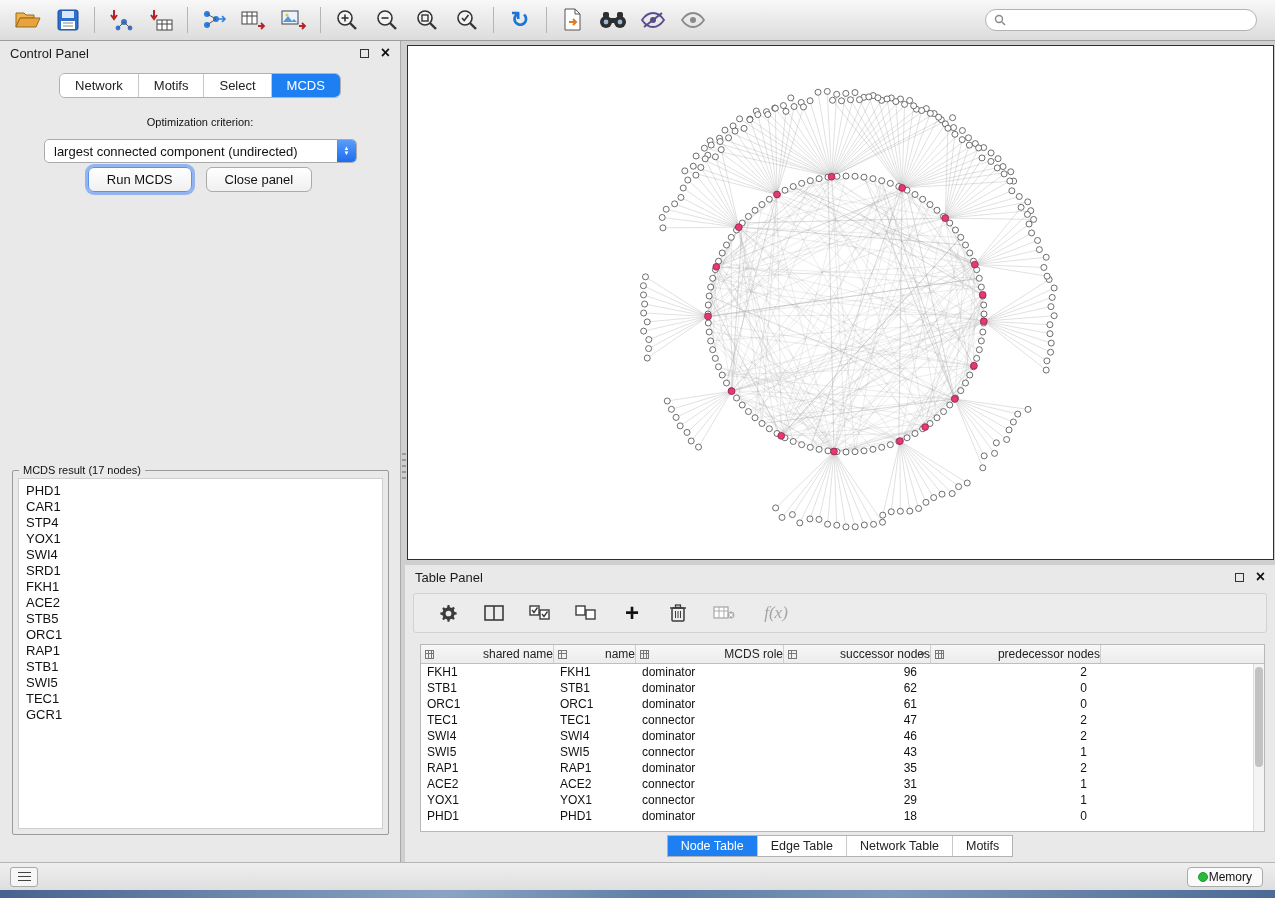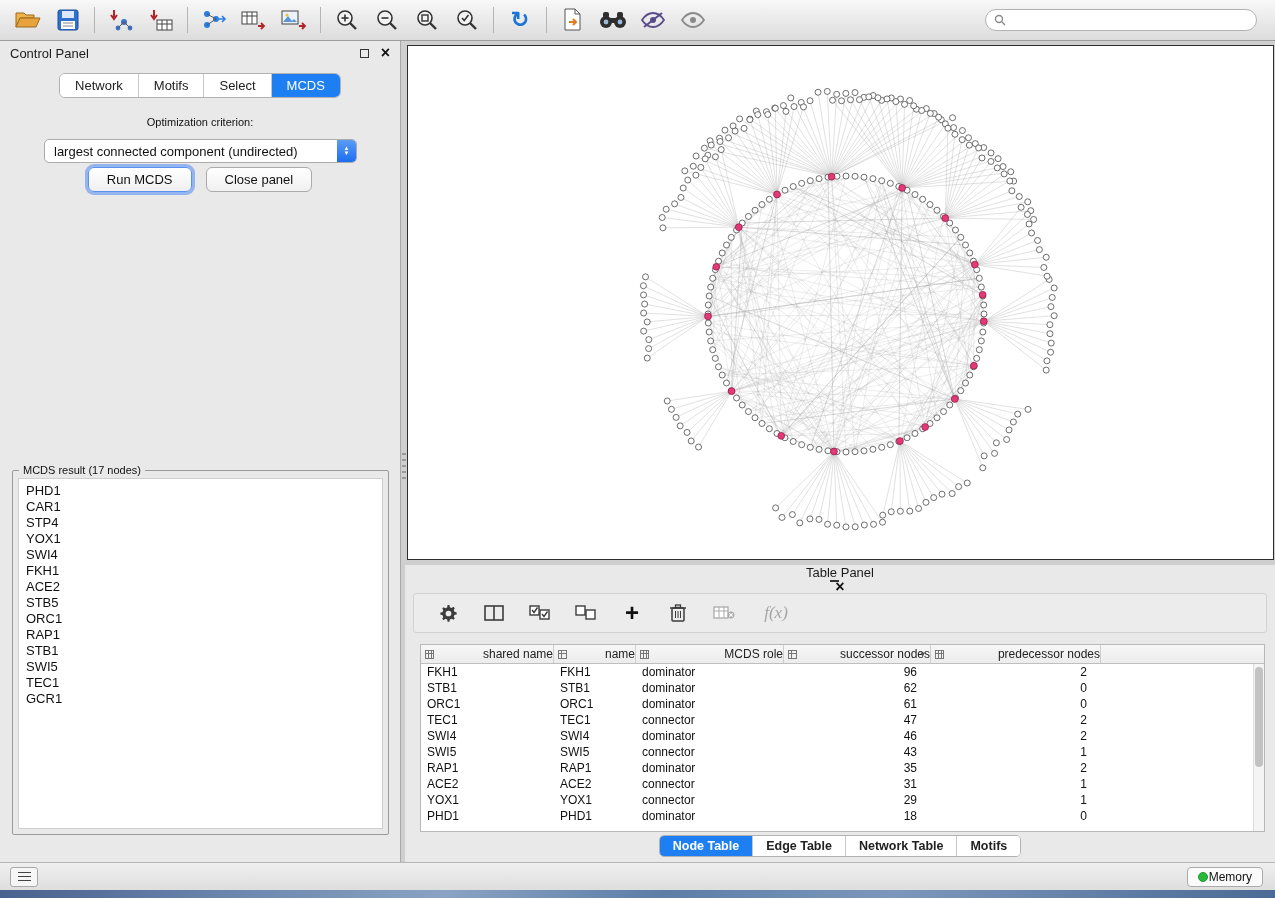--- a/index.html
+++ b/index.html
@@ -114,21 +114,21 @@
   .thcell .chev { position:absolute; right:5px; color:#555; font-size:9px; }
   .c0{width:133px;} .c1{width:82px;} .c2{width:148px;} .c3{width:147px;} .c4{width:170px;}
   .cf{flex:1; border-right:none;}
   .tbody { position:absolute; left:0; right:11px; top:19px; bottom:0; overflow:hidden; }
   .trow { display:flex; height:16px; align-items:center; }
   .trow .tcell { font-size:12px; color:#111; padding-left:6px; }
   .trow .tcell.c3, .trow .tcell.c4 { text-align:right; padding-right:14px; padding-left:0; }
   .vscroll { position:absolute; right:0; top:19px; bottom:0; width:11px; background:#f4f4f4; border-left:1px solid #ddd; }
   .vscroll .thumb { position:absolute; left:1px; right:1px; top:3px; height:100px; background:#c2c2c2; border-radius:5px; }
   .tp-tabs { position:absolute; left:0; right:0; top:270px; display:flex; justify-content:center; }
-  .tp-tabs .seg-wrap { border-radius:5px;font-weight:bold; }
+  .tp-tabs .seg-wrap { border-radius:0; }
   .tp-tabs .seg-tab { padding:3px 13px; font-size:12.5px; }
   
   .status-bar {
     position:absolute; left:0; top:862px; width:1275px; height:28px;
     background:linear-gradient(#efefef,#dedede); border-top:1px solid #b5b5b5;
     display:flex; align-items:center;
   }
   .sb-left-btn {
     margin-left:10px; width:28px; height:20px; background:#f6f6f6;
     border:1px solid #a9a9a9; border-radius:3px; display:flex; align-items:center; justify-content:center;
@@ -316,20 +316,21 @@
     <button class="push-btn">Close panel</button>
   </div>
   <fieldset class="result-box">
     <legend>MCDS result (17 nodes)</legend>
     <div class="result-list">
         <div>PHD1</div>
         <div>CAR1</div>
         <div>STP4</div>
         <div>YOX1</div>
         <div>SWI4</div>
+        <div>SRD1</div>
         <div>FKH1</div>
         <div>ACE2</div>
         <div>STB5</div>
         <div>ORC1</div>
         <div>RAP1</div>
         <div>STB1</div>
         <div>SWI5</div>
         <div>TEC1</div>
         <div>GCR1</div>
       </div>
@@ -1057,21 +1058,21 @@
       <circle cx="566.8340988566139" cy="218.54522296274857" r="3.4" fill="#e23a76" stroke="#9c1d4e" stroke-width="0.8"></circle>
       <circle cx="308.32241833154467" cy="220.8012202210577" r="3.4" fill="#e23a76" stroke="#9c1d4e" stroke-width="0.8"></circle>
       <circle cx="373.2129243355471" cy="389.8467678145319" r="3.4" fill="#e23a76" stroke="#9c1d4e" stroke-width="0.8"></circle>
       <circle cx="517.1535482164444" cy="381.04298211188086" r="3.4" fill="#e23a76" stroke="#9c1d4e" stroke-width="0.8"></circle>
       <circle cx="565.9513719302166" cy="319.69570989139584" r="3.4" fill="#e23a76" stroke="#9c1d4e" stroke-width="0.8"></circle>
       <circle cx="574.6569934863367" cy="248.79411206751098" r="3.4" fill="#e23a76" stroke="#9c1d4e" stroke-width="0.8"></circle>
     </svg>
 </div>
 
 <div class="table-panel">
-  <div class="panel-header" style="flex-direction:column;">
+  <div class="panel-header" style="">
     <span>Table Panel</span>
     <span class="spacer"></span>
     <span class="ph-float"></span>
     <span class="ph-close">×</span>
   </div>
   <div class="tp-toolbar">
     <span class="tp-icon">
       <svg width="19" height="19" viewBox="0 0 20 20">
           <path d="M9 1h2l.4 2.3 1.9.8L15.2 3l1.4 1.4-1.1 1.9.8 1.9L18.6 9v2l-2.3.4-.8 1.9 1.1 1.9-1.4 1.4-1.9-1.1-1.9.8L11 18.6H9l-.4-2.3-1.9-.8L4.8 17l-1.4-1.4 1.1-1.9-.8-1.9L1.4 11V9l2.3-.4.8-1.9L3.4 4.8 4.8 3.4l1.9 1.1 1.9-.8z" fill="#3c3c3c"></path>
           <circle cx="10" cy="10" r="3" fill="#ececec"></circle>

